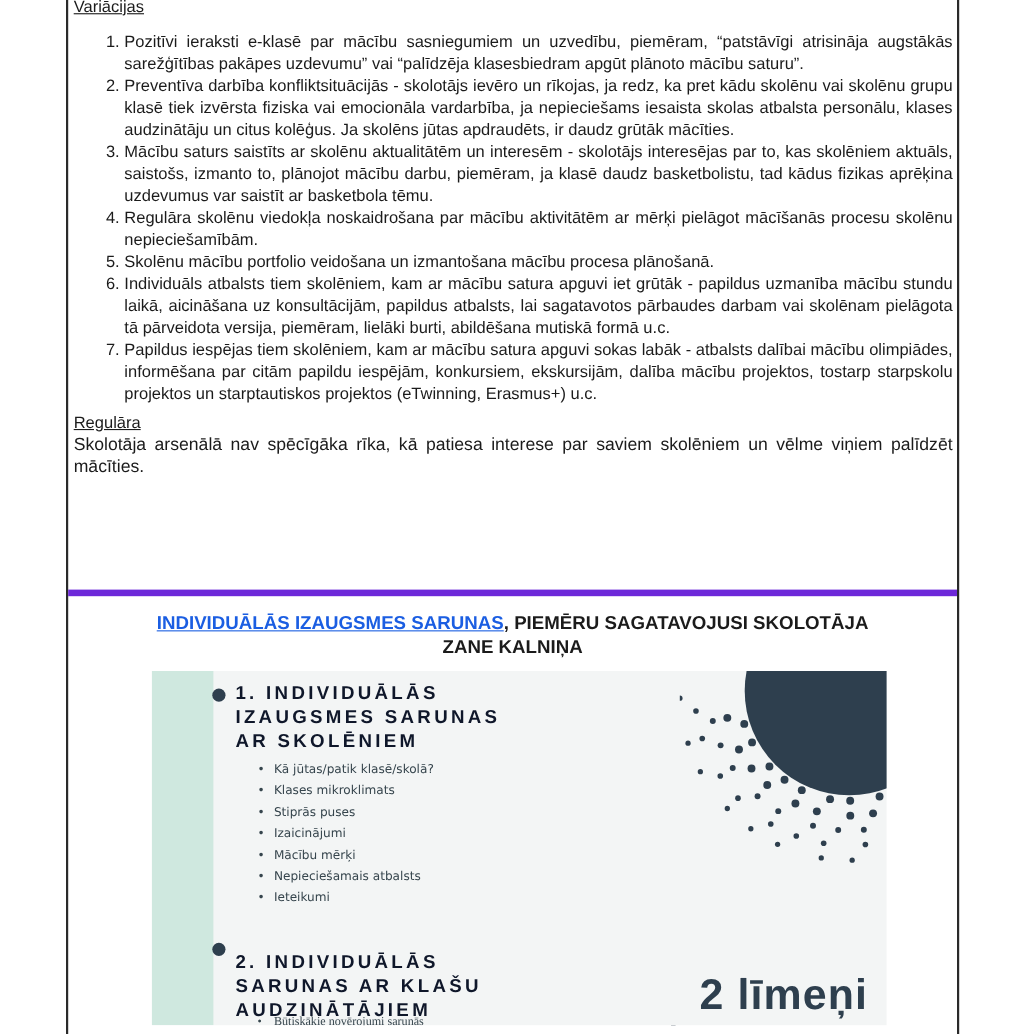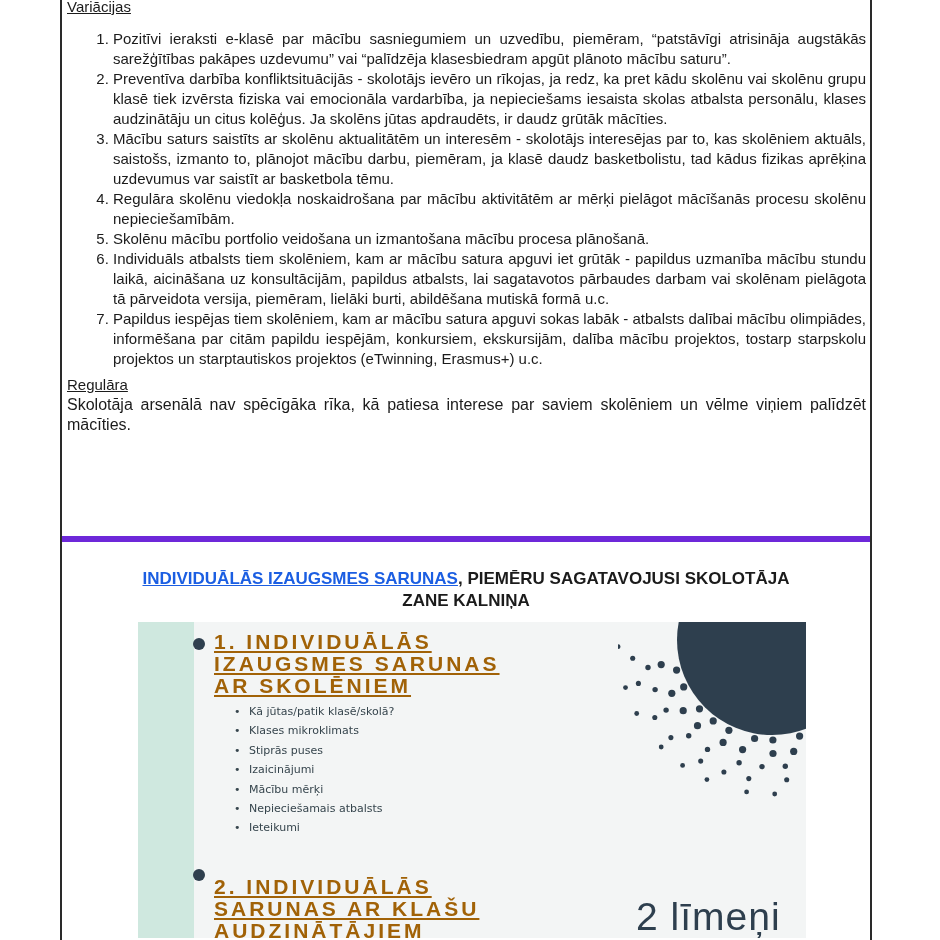--- a/index.html
+++ b/index.html
@@ -1,43 +1,43 @@
 <!DOCTYPE html>
 <html><head>
 <meta charset="utf-8">
 <style>
   html,body{margin:0;padding:0;background:#ffffff;}
   .page{position:relative;width:940px;height:940px;overflow:hidden;background:#ffffff;
         font-family:"Liberation Sans",sans-serif;color:#1b1b1b;}
   .doc-table{position:absolute;left:60px;top:0;width:812px;height:940px;
              border-left:2px solid #2a2a2a;border-right:2px solid #2a2a2a;box-sizing:border-box;}
   .row1{box-sizing:border-box;height:542px;border-bottom:6px solid #6d28d9;padding:0 4px 0 5px;overflow:hidden;}
-  .row2{box-sizing:border-box;padding-top:24px;height:396px;overflow:hidden;}
+  .row2{box-sizing:border-box;padding-top:12px;height:396px;overflow:hidden;}
   .u-head{font-size:15px;line-height:18px;text-decoration:underline;margin:-2px 0 0 0;font-weight:normal;}
   ol.doc-list{margin:13px 0 0 0;padding-left:46px;font-size:15px;line-height:20px;}
   ol.doc-list li{text-align:justify;margin:0;padding:0;}
   .piezimes-head{margin-top:7px;}
   .piezimes-text{margin:1px 0 0 0;font-size:16px;line-height:20px;text-align:justify;}
   .s2-title{margin:2px 6px 0 6px;text-align:center;font-size:17px;line-height:22px;font-weight:bold;}
   .s2-title a{color:#1b5ee2;text-decoration:underline;cursor:pointer;}
   
   .infographic{position:relative;margin-left:76px;margin-top:10px;width:668px;height:322px;
                background:#f3f5f5;overflow:hidden;}
   .mint-strip{position:absolute;left:0;top:0;width:56px;height:100%;background:#cfe8df;}
   .navy-circle{position:absolute;left:539px;top:-77px;width:190px;height:190px;border-radius:50%;background:#2e3f4e;}
   .dots-svg{position:absolute;left:480px;top:20px;}
   .big-dot{position:absolute;width:12px;height:12px;border-radius:50%;background:#2e3f4e;}
   .ig-head{position:absolute;font-family:"Liberation Sans",sans-serif;font-weight:bold;
-           font-size:21px;line-height:22px;letter-spacing:3px;color:#a16207;text-decoration:underline;}
+           font-size:17px;line-height:22px;letter-spacing:3px;color:#0f172a;}
   .ig-head span{display:block;}
   .ig-bullets{position:absolute;margin:0;padding:0;list-style:none;
               font-family:"DejaVu Sans",sans-serif;font-size:11px;line-height:19.4px;color:#36454d;}
   .ig-bullets li{position:relative;padding-left:15px;}
   .ig-bullets li::before{content:"•";position:absolute;left:0;top:0;color:#36454d;}
-  .levels{position:absolute;left:498px;top:274px;font-weight:normal;font-size:39px;line-height:42px;
+  .levels{position:absolute;left:498px;top:274px;font-weight:bold;font-size:39px;line-height:42px;
           letter-spacing:1px;color:#2e3f4e;white-space:nowrap;}
   .levels-line2{position:absolute;left:470px;top:318px;font-weight:bold;font-size:30px;
                 letter-spacing:1px;color:#2e3f4e;white-space:nowrap;}
 </style>
 </head>
 <body>
 
 <div class="page">
   <div class="doc-table">
 

